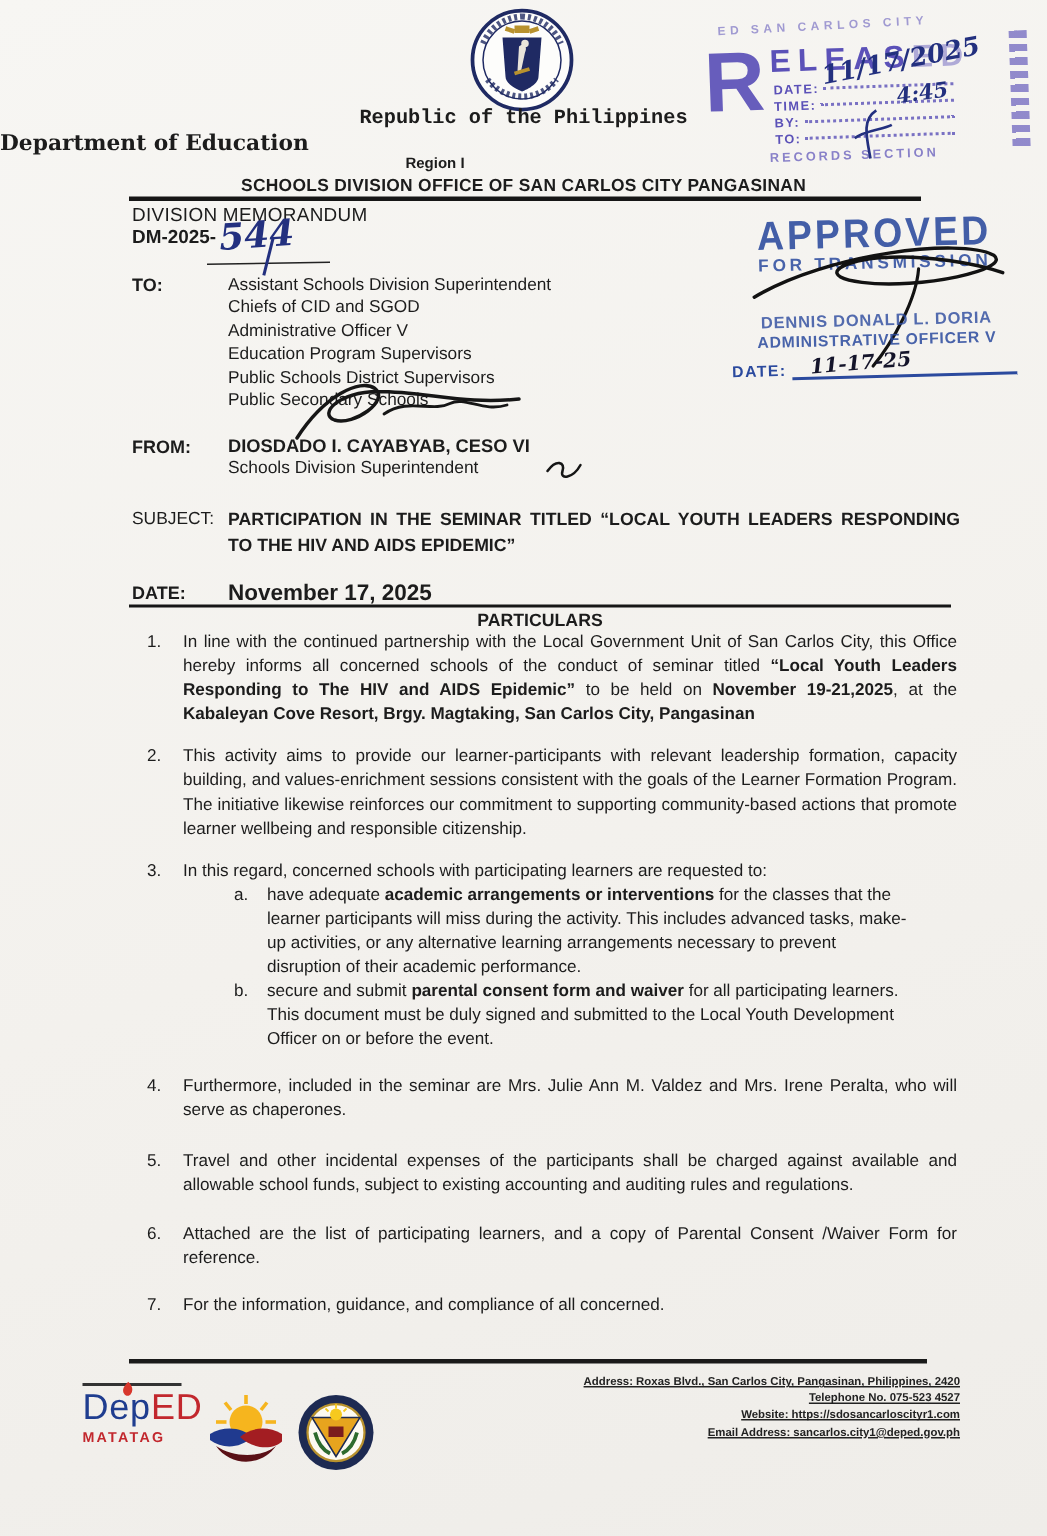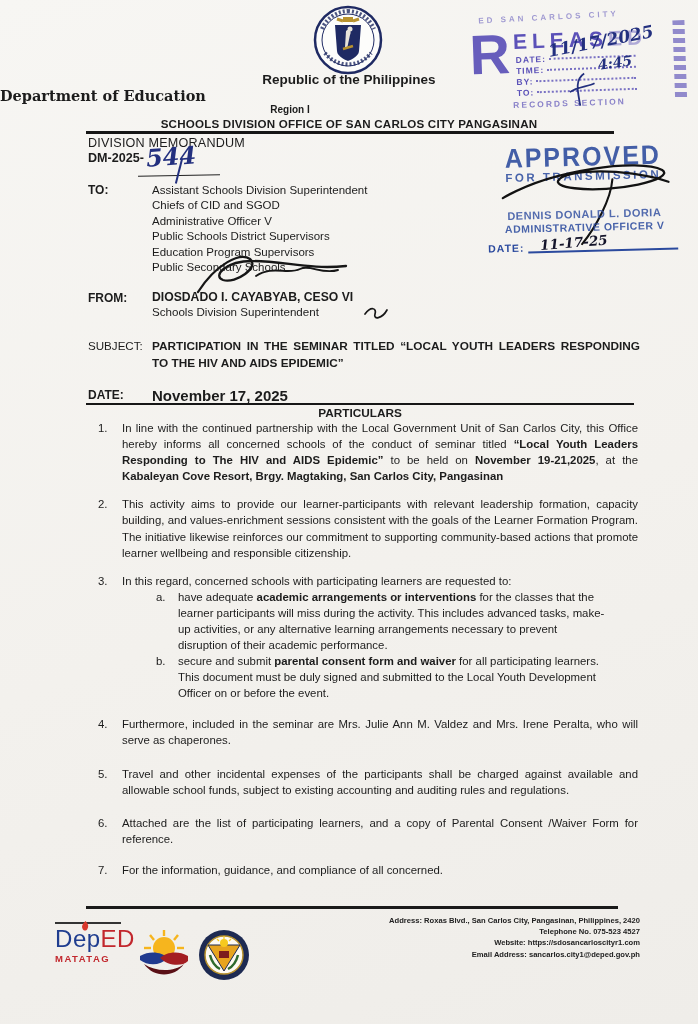--- a/index.html
+++ b/index.html
@@ -6,21 +6,21 @@
   body{background:#888;}
   .page{
     position:relative;width:698px;height:1024px;margin:0 auto;
     background:linear-gradient(160deg,#f7f6f3 0%,#f3f1ed 55%,#efede9 100%);
     font-family:"Liberation Sans",sans-serif;color:#1c1c1c;overflow:hidden;
   }
   .abs{position:absolute;}
   .b{font-weight:bold;}
   
   .seal{left:313px;top:5px;width:70px;height:70px;}
-  .hdr-line1{left:0;top:72px;width:698px;text-align:center;font-family:Liberation Sans, sans-serif;font-weight:bold;font-size:13.5px;}
+  .hdr-line1{left:0;top:72px;width:698px;text-align:center;font-family:Liberation Mono, monospace;font-weight:bold;font-size:13.5px;}
   .hdr-line2{left:0;top:87px;width:558px;font-family:"DejaVu Serif",serif;font-weight:bold;font-size:14.5px;}
   .hdr-region{left:0;top:104px;width:580px;text-align:center;font-weight:bold;font-size:10px;}
   .hdr-office{left:0;top:117px;width:698px;text-align:center;font-weight:bold;font-size:11.6px;letter-spacing:.2px;}
   .hdr-rule{left:86px;top:131px;width:528px;height:3px;background:#161616;}
   
   .released{left:452px;top:6px;width:240px;height:125px;color:#5b51b8;transform:rotate(-2deg);}
   .rs-arc{position:absolute;left:28px;top:6px;font-size:8px;font-weight:bold;letter-spacing:3px;opacity:.55;white-space:nowrap;transform:rotate(-1deg);}
   .rs-R{position:absolute;left:18px;top:18px;font-size:56px;font-weight:bold;line-height:56px;font-family:"Liberation Sans",sans-serif;opacity:.92;}
   .rs-word{position:absolute;left:62px;top:22px;font-size:21px;font-weight:bold;letter-spacing:5px;}
   .rs-word .fade{opacity:.45;}
@@ -81,21 +81,21 @@
   .footer-rule{left:86px;top:906px;width:532px;height:2.6px;background:#1a1a1a;}
   .deped-box{left:55px;top:922px;width:80px;}
   .deped-topline{width:66px;height:2px;background:#333;margin-bottom:4px;}
   .deped-word{font-size:24px;font-weight:normal;letter-spacing:.5px;position:relative;line-height:22px;text-align:center;}
   .deped-word .blue{color:#1f3d8f;}
   .deped-word .red{color:#c2272d;}
   .flame{position:absolute;left:26px;top:-7px;width:9px;height:11px;}
   .matatag{font-size:9.5px;font-weight:bold;color:#c2272d;letter-spacing:1.5px;margin-top:3px;}
   .bp-logo{left:136px;top:926px;width:56px;height:56px;}
   .sdo-seal{left:198px;top:929px;width:52px;height:52px;}
-  .footer-address{right:58px;top:915px;width:300px;text-align:right;font-size:7.6px;font-weight:bold;color:#222;line-height:11.2px;}
+  .footer-address{right:58px;top:915px;width:300px;text-align:right;font-size:7.6px;font-weight:bold;color:#222;line-height:11.2px;text-decoration:underline;}
 </style>
 </head>
 <body>
 
 <div class="page">
 
   <svg class="abs seal" viewBox="0 0 70 70">
     <circle cx="35" cy="35" r="33" fill="#fdfdfb" stroke="#1f2a63" stroke-width="2.5"></circle>
     <circle cx="35" cy="35" r="26" fill="none" stroke="#1f2a63" stroke-width="1"></circle>
     <path d="M35 6 a29 29 0 0 1 26 18" fill="none" stroke="#1f2a63" stroke-width="4" stroke-dasharray="2 2" opacity=".8"></path>
@@ -152,22 +152,22 @@
   <div class="abs memo-number">DM-2025-</div>
   <div class="abs hw-number hand">544</div>
   <div class="abs hw-number-line"></div>
   <div class="abs hw-desc"></div>
 
   <div class="abs to-label">TO:</div>
   <div class="abs to-list">
       <div>Assistant Schools Division Superintendent</div>
       <div>Chiefs of CID and SGOD</div>
       <div>Administrative Officer V</div>
+      <div>Education Program Supervisors</div>
       <div>Public Schools District Supervisors</div>
-      <div>Education Program Supervisors</div>
       <div>Public Secondary Schools</div>
     </div>
 
   <svg class="abs sig-main" width="160" height="58">
     <path d="M6 44 C24 16 48 4 58 11 C68 19 44 36 31 32 C20 28 34 13 60 13 C92 13 118 22 154 18" fill="none" stroke="#161616" stroke-width="2.3" stroke-linecap="round"></path>
     <path d="M64 28 C80 17 96 27 108 21 C118 16 130 27 146 22" fill="none" stroke="#161616" stroke-width="1.9" stroke-linecap="round"></path>
   </svg>
 
   <div class="abs from-label">FROM:</div>
   <div class="abs from-name">DIOSDADO I. CAYABYAB, CESO VI</div>

